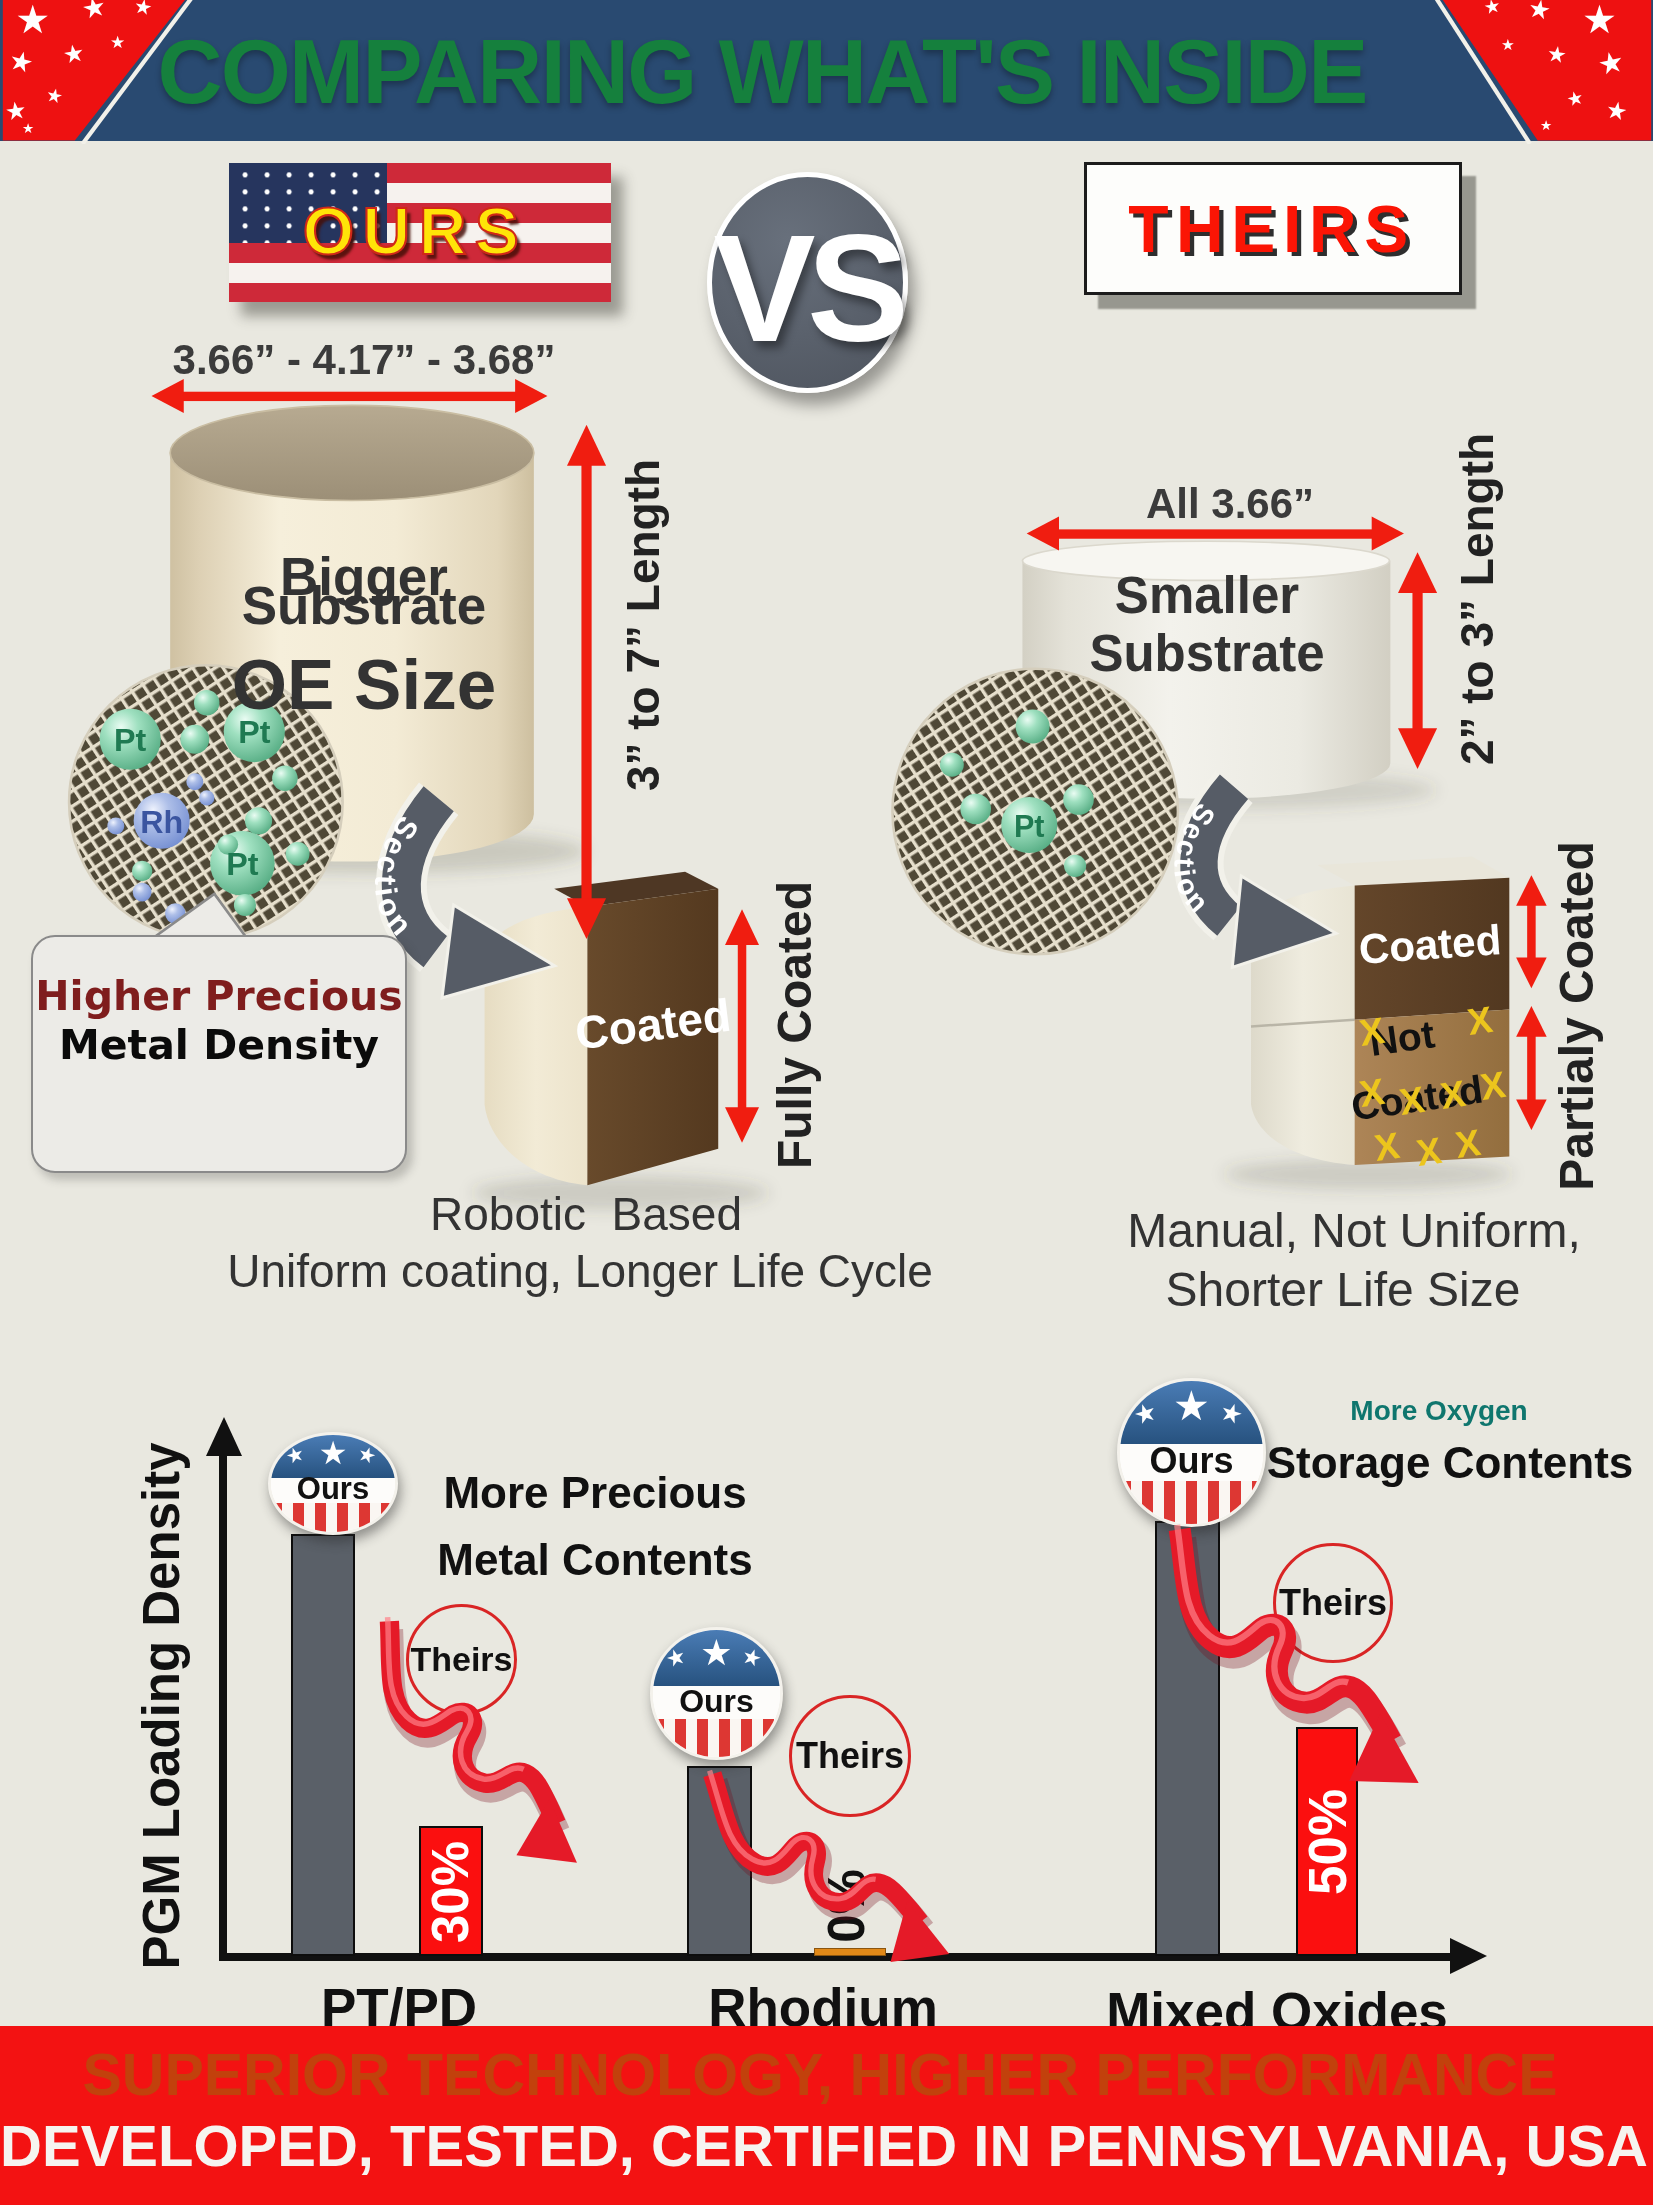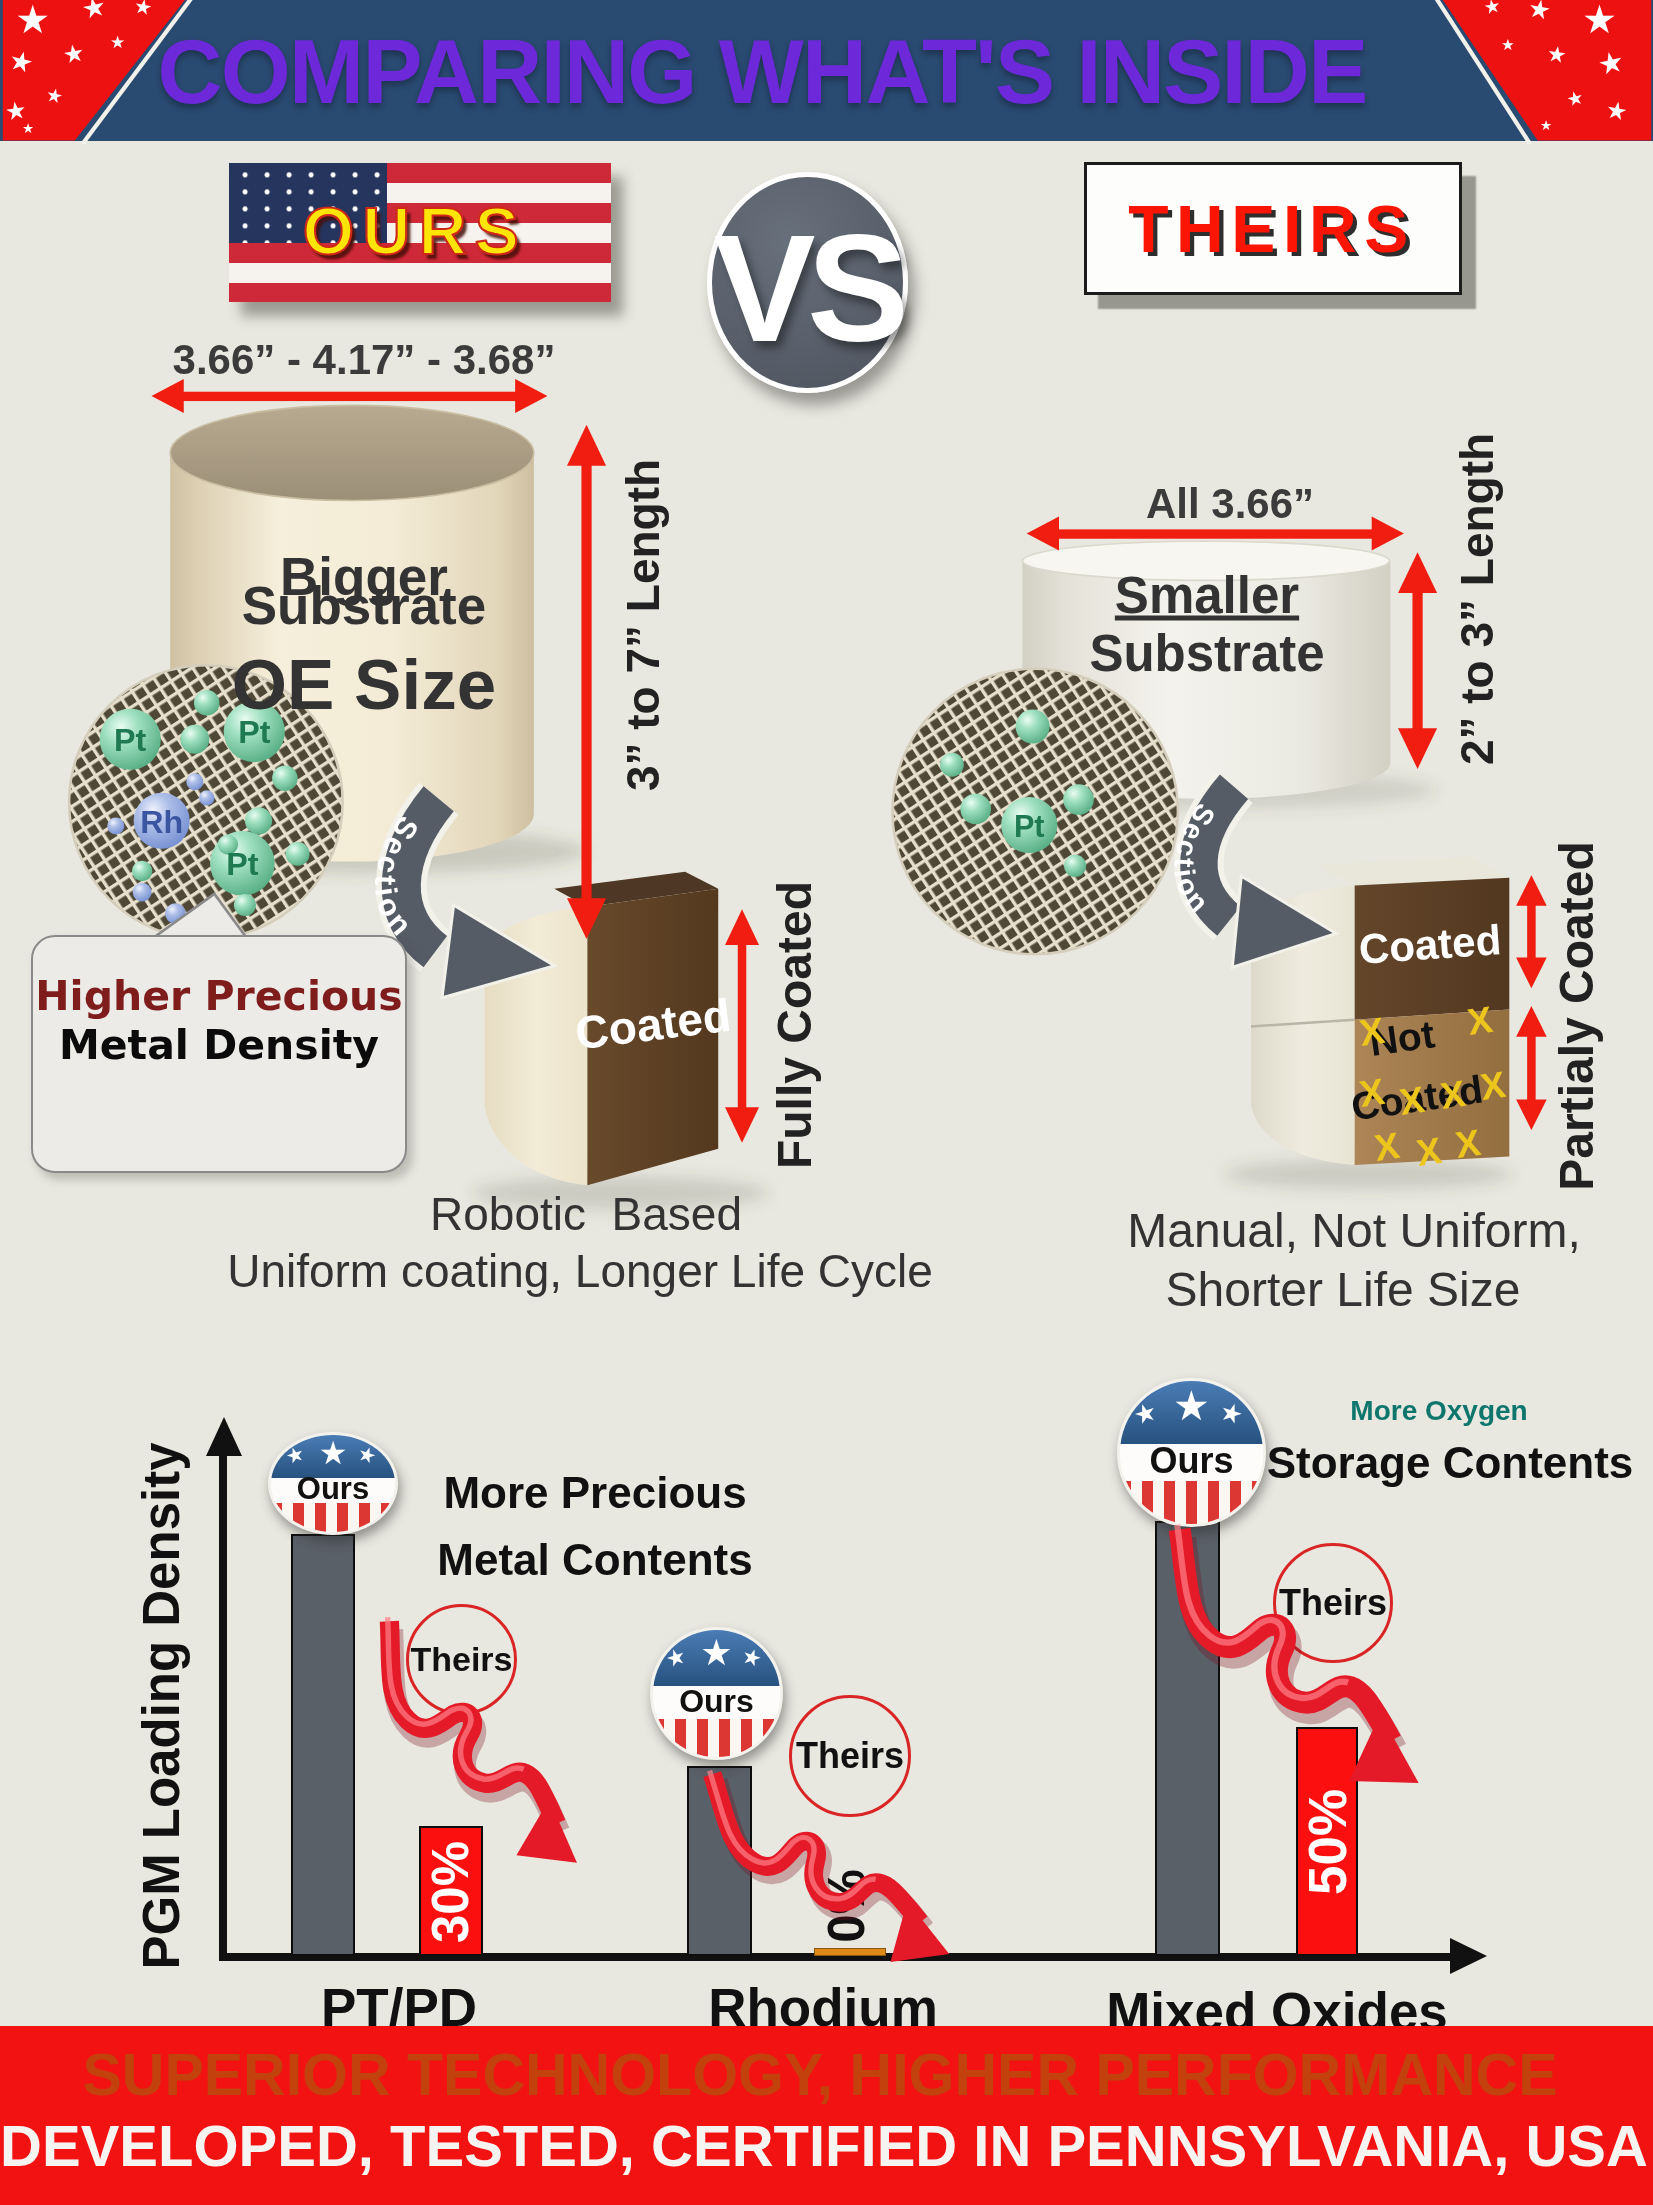--- a/index.html
+++ b/index.html
@@ -20,21 +20,21 @@
 </head>
 <body>
 
 <div class="abs" style="left:0;top:0;width:1654px;height:141px;background:#294a71;"></div>
 <svg width="1654" height="144" viewBox="0 0 1946 170">
   <polygon points="0,0 215,0 85,166 0,166" fill="#ee1111"></polygon>
   <line x1="224" y1="-4" x2="94" y2="170" stroke="#f2f1ea" stroke-width="5"></line>
   <polygon points="1700,0 1946,0 1946,166 1812,166" fill="#ee1111"></polygon>
   <line x1="1691" y1="-4" x2="1803" y2="170" stroke="#f2f1ea" stroke-width="5"></line>
 </svg>
-<div class="t" style="left:762px;top:72px;font-size:90px;font-weight:800;color:#6d28d9;letter-spacing:-1.7px;text-shadow:0 4.2px 6px rgba(0,0,0,.3);">COMPARING WHAT'S INSIDE</div>
+<div class="t" style="left:762px;top:72px;font-size:90px;font-weight:800;color:#15803d;letter-spacing:-1.7px;text-shadow:0 4.2px 6px rgba(0,0,0,.3);">COMPARING WHAT'S INSIDE</div>
 <div class="st" style="left:15.3px;top:0px;font-size:39px;">★</div>
 <div class="st" style="left:82px;top:-5.1px;font-size:27px;transform:rotate(-12deg);">★</div>
 <div class="st" style="left:134px;top:-3.4px;font-size:20.4px;transform:rotate(10deg);">★</div>
 <div class="st" style="left:8.5px;top:49px;font-size:27px;transform:rotate(14deg);">★</div>
 <div class="st" style="left:63px;top:42px;font-size:24px;transform:rotate(-10deg);">★</div>
 <div class="st" style="left:110px;top:34px;font-size:17px;">★</div>
 <div class="st" style="left:5.1px;top:99px;font-size:24px;transform:rotate(-8deg);">★</div>
 <div class="st" style="left:46px;top:87px;font-size:18.7px;transform:rotate(12deg);">★</div>
 <div class="st" style="left:22px;top:122px;font-size:13.6px;">★</div>
 <div class="st" style="left:1582px;top:0px;font-size:39px;">★</div>
@@ -241,21 +241,21 @@
 
 <div class="abs" style="left:31px;top:935px;width:376px;height:238px;background:#ecebe7;border:2.5px solid #8a8a8a;border-radius:24px;box-sizing:border-box;box-shadow:5.1px 6.8px 8.5px rgba(60,60,55,.25);"></div>
 <div class="t" style="left:219px;top:996px;font-family:'DejaVu Sans',sans-serif;font-size:41px;font-weight:800;color:#7f1d1d;">Higher Precious</div>
 <div class="t" style="left:219px;top:1045px;font-family:'DejaVu Sans',sans-serif;font-size:41px;font-weight:800;color:#0b0b0b;">Metal Density</div>
 
 <div class="t" style="left:364px;top:360px;font-size:42px;font-weight:700;color:#3b3b3b;">3.66” - 4.17” - 3.68”</div>
 <div class="t" style="left:1230px;top:504px;font-size:42px;font-weight:700;color:#3b3b3b;">All 3.66”</div>
 <div class="t" style="left:364px;top:576px;font-size:53px;font-weight:700;color:#333;">Bigger</div>
 <div class="t" style="left:364px;top:605px;font-size:53px;font-weight:600;color:#333;">Substrate</div>
 <div class="t" style="left:364px;top:684px;font-size:71px;font-weight:800;color:#333;">OE Size</div>
-<div class="t" style="left:1207px;top:595px;font-size:51px;font-weight:600;color:#333;text-decoration:underline;">Smaller</div>
+<div class="t" style="left:1207px;top:595px;font-size:51px;font-weight:600;color:#333;">Smaller</div>
 <div class="t" style="left:1207px;top:653px;font-size:51px;font-weight:600;color:#333;">Substrate</div>
 <div class="t vert" style="left:643px;top:625px;font-size:46px;font-weight:700;color:#222;">3” to 7” Length</div>
 <div class="t vert" style="left:1477px;top:599px;font-size:46px;font-weight:700;color:#222;">2” to 3” Length</div>
 
 <div class="t" style="left:653px;top:1024px;font-size:46px;font-weight:800;color:#fff;transform:translate(-50%,-50%) rotate(-7deg);">Coated</div>
 <div class="t vert" style="left:795px;top:1025px;font-size:48px;font-weight:700;color:#222;">Fully Coated</div>
 <div class="t" style="left:1430px;top:945px;font-size:42px;font-weight:800;color:#fff;transform:translate(-50%,-50%) rotate(-4deg);">Coated</div>
 <div class="t" style="left:1402px;top:1038px;font-size:39px;font-weight:800;color:#111;transform:translate(-50%,-50%) rotate(-8deg);">Not</div>
 <div class="t" style="left:1417px;top:1098px;font-size:39px;font-weight:800;color:#111;transform:translate(-50%,-50%) rotate(-8deg);">Coated</div>
 <div class="t vert" style="left:1577px;top:1016px;font-size:48px;font-weight:700;color:#222;">Partialy Coated</div>

